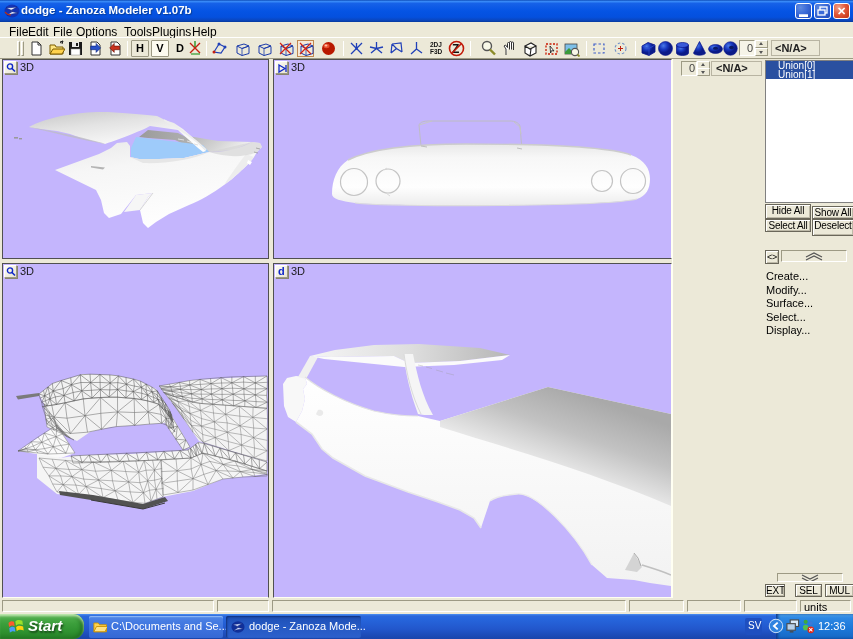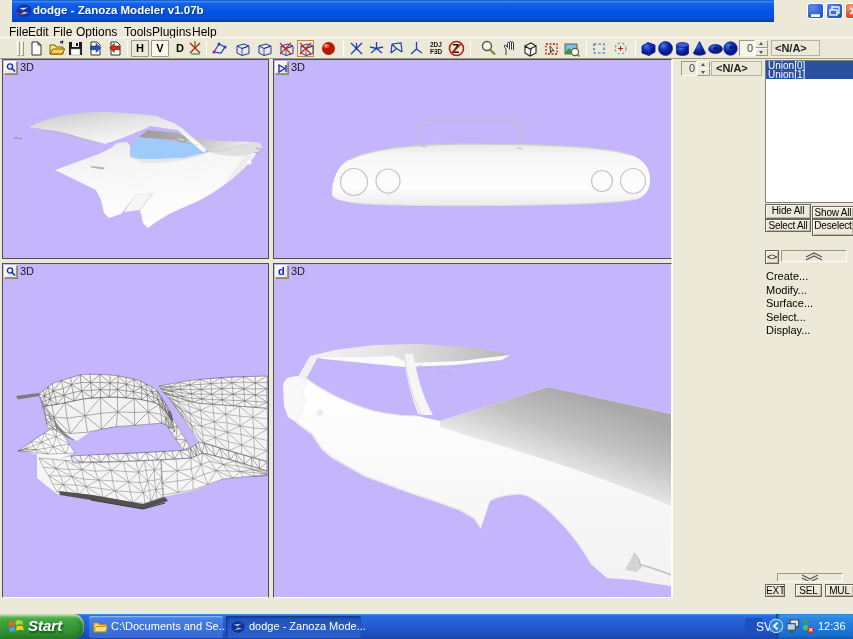--- a/index.html
+++ b/index.html
@@ -1,18 +1,18 @@
 <!DOCTYPE html>
 <html><head><meta charset="utf-8"><style>
 *{margin:0;padding:0;box-sizing:border-box}
 html,body{width:853px;height:639px;overflow:hidden;font-family:"Liberation Sans",sans-serif;background:#ECE9D8}
 #scr{position:relative;width:853px;height:639px}
 .abs{position:absolute}
 
-#title{left:12px;top:0;width:762px;height:22px;background:linear-gradient(180deg,#0A48B4 0%,#3A8CF8 6%,#1661E8 16%,#0554E4 50%,#0450DE 78%,#0A46BE 92%,#063A9E 100%)}
+#title{left:0;top:0;width:853px;height:22px;background:linear-gradient(180deg,#0A48B4 0%,#3A8CF8 6%,#1661E8 16%,#0554E4 50%,#0450DE 78%,#0A46BE 92%,#063A9E 100%)}
 #title .txt{left:21px;top:4px;color:#fff;font-size:11.5px;font-weight:bold;text-shadow:1px 1px 1px #0831709e}
 .tbtn{top:3px;width:17px;height:16px;border-radius:3px;border:1px solid #fff;}
 #btnmin{left:795px;background:radial-gradient(circle at 30% 25%,#5F8BE0 0%,#3A6AD8 45%,#1E48B8 100%)}
 #btnmax{left:814px;background:radial-gradient(circle at 30% 25%,#5F8BE0 0%,#3A6AD8 45%,#1E48B8 100%)}
 #btncls{left:833px;background:radial-gradient(circle at 30% 25%,#F0A08A 0%,#E25A3C 45%,#C23010 100%)}
 .tbtn span{position:absolute;color:#fff;font-size:11px;font-weight:bold;left:0;right:0;text-align:center;top:0px;line-height:15px}
 #btnmin span{top:3px}
 
 #menu{left:0;top:22px;width:853px;height:16px;background:#ECE9D8;border-bottom:1px solid #fff}
 #menu span{position:absolute;top:3px;font-size:12px;color:#000}
@@ -22,21 +22,21 @@
 .tsep{top:3px;width:1px;height:15px;background:#A9A594;border-right:1px solid #fff}
 .tbtn2{top:2px;width:18px;height:17px;border:1px solid #9D9A84;border-radius:1px;background:#ECE9D8;font-size:11px;font-weight:bold;text-align:center;line-height:15px;color:#000}
 
 .vp{background:#c4b5fd}
 .vpbtn{left:1px;top:1px;width:13px;height:13px;background:linear-gradient(135deg,#FDFCF5,#E8E4D3);border:1px solid #9D9A84;border-top-color:#fff;border-left-color:#fff;box-shadow:1px 1px 0 #88846F}
 .vplabel{left:17px;top:1px;font-size:11px;color:#1a1a1a}
 
 #rpanel{left:672px;top:59px;width:181px;height:539px;background:#ECE9D8;border-left:1px solid #FFFFF2}
 .btn{border:1px solid #6a675a;background:#ECE9D8;box-shadow:inset 1px 1px 0 #fff, inset -1px -1px 0 #BDB9A8;font-size:10px;text-align:center;color:#000;white-space:nowrap;overflow:hidden;letter-spacing:-0.2px}
 #ulist{left:92px;top:1px;width:89px;height:143px;background:#fff;border:1px solid #808080;font-size:10px;color:#fff}
-#ulist div{background:#2A50A0;height:9px;line-height:9px;padding-left:2px;white-space:nowrap}
+#ulist div{background:#2A50A0;height:9px;line-height:9px;padding-left:12px;white-space:nowrap}
 .mitem{left:93px;font-size:11px;color:#000}
 
 #status{left:0;top:598px;width:853px;height:16px;background:#ECE9D8}
 .scell{top:2px;height:12px;border:1px solid #9D9A84;border-bottom-color:#fff;border-right-color:#fff}
 
 #task{left:0;top:614px;width:853px;height:25px;background:linear-gradient(180deg,#4A90F4 0%,#2E68D9 8%,#2767DE 15%,#2257CC 60%,#1C4AB5 88%,#1A45AB 100%)}
 .taskbtn{top:2px;height:22px;border-radius:2px;color:#fff;font-size:11px}
 #tray{left:746px;top:0;width:107px;height:25px}
 </style></head><body>
 <div id="scr">
@@ -449,20 +449,30 @@
 <span class="abs mitem" style="top:265.0px">Display...</span>
 <div class="abs" style="left:104px;top:514px;width:66px;height:9px;border:1px solid #9D9A84;border-bottom-color:#fff;border-right-color:#fff;background:#ECE9D8">
 <svg width="64" height="7" viewBox="0 0 64 7" style="display:block">
           <path d="M24,1 L32,5 L40,1 M24,4 L32,8 L40,4" fill="none" stroke="#555" stroke-width="1.2"></path>
         </svg>
       </div>
 <div class="abs btn" style="left:92px;top:525px;width:20px;height:13px;line-height:11px">EXT</div>
 <div class="abs btn" style="left:122px;top:525px;width:27px;height:13px;line-height:11px">SEL</div>
 <div class="abs btn" style="left:152px;top:525px;width:29px;height:13px;line-height:11px">MUL</div>
 </div>
+<div id="status" class="abs">
+<div class="abs scell" style="left:2px;width:212px"></div>
+<div class="abs scell" style="left:217px;width:52px"></div>
+<div class="abs scell" style="left:272px;width:354px"></div>
+<div class="abs scell" style="left:629px;width:55px"></div>
+<div class="abs scell" style="left:687px;width:54px"></div>
+<div class="abs scell" style="left:744px;width:53px"></div>
+<div class="abs scell" style="left:800px;width:51px"></div>
+<span class="abs" style="left:804px;top:3px;font-size:11px;color:#000">units</span>
+</div>
     <div id="task" class="abs">
 <div class="abs" style="left:-2px;top:0px;width:86px;height:25px;border-radius:0 11px 11px 0;background:linear-gradient(180deg,#8CCB7E 0%,#4FAE4C 12%,#3B9E3B 40%,#2F9230 70%,#267F27 100%);box-shadow:inset 0 2px 3px #C8F0B8, inset -3px 0 4px #1E6A1E"></div>
 <svg class="abs" style="left:7px;top:3px" width="19" height="18" viewBox="0 0 19 18">
 <path d="M2,5 C4,3.2 6,3.4 7.6,4.6 L7.6,9 C6,7.8 4,7.6 2,9.2 Z" fill="#FF5A2D" transform="rotate(-8 9 9)"></path>
 <path d="M9,4.4 C11,3 13.5,3.3 16,4.8 L16,9 C13.5,7.5 11,7.3 9,8.8 Z" fill="#9BE02A" transform="rotate(-8 9 9)"></path>
 <path d="M2,10.4 C4,8.8 6,9 7.6,10.2 L7.6,14.6 C6,13.4 4,13.2 2,14.8 Z" fill="#4A9CF8" transform="rotate(-8 9 9)"></path>
 <path d="M9,10 C11,8.6 13.5,8.9 16,10.4 L16,14.6 C13.5,13.1 11,12.9 9,14.4 Z" fill="#FFD20D" transform="rotate(-8 9 9)"></path>
 </svg>
 <span class="abs" style="left:28px;top:3px;color:#fff;font-size:15px;font-weight:bold;font-style:italic;text-shadow:1px 1.5px 2px #184a18">Start</span>
 <div class="abs taskbtn" style="left:89px;width:134px;background:linear-gradient(180deg,#68A0F0 0%,#4A80E4 12%,#3D72DE 55%,#3568D4 100%);box-shadow:inset 0 1px 0 #8AB4F4">
@@ -474,21 +484,21 @@
       </div>
 <div class="abs taskbtn" style="left:226px;width:135px;background:linear-gradient(180deg,#1E4FB4 0%,#2458C2 40%,#2C60CC 100%);box-shadow:inset 1px 1px 2px #10307A">
 <svg style="position:absolute;left:5px;top:4px" width="14" height="14" viewBox="0 0 16 16">
           <ellipse cx="8" cy="8" rx="7.5" ry="6.5" fill="#10309A"></ellipse>
           <path d="M2,5 L13,4 L6,8 L14,10 L3,12 L9,8 Z" fill="#D8E4FF" stroke="#0A1E80" stroke-width="0.6"></path>
         </svg>
 <span style="position:absolute;left:23px;top:4px;white-space:nowrap">dodge - Zanoza Mode...</span>
       </div>
 <div id="tray" class="abs">
 <div style="position:absolute;left:-1px;top:4px;width:17px;height:17px;background:#1E4FC0;border-radius:2px"></div>
-<span style="position:absolute;left:10px;top:6px;color:#fff;font-size:12px">SV</span>
+<span style="position:absolute;left:2px;top:6px;color:#fff;font-size:10px">SV</span>
 <div style="position:absolute;left:30px;top:0;width:77px;height:25px;background:linear-gradient(180deg,#56ABEF 0%,#2D88E4 15%,#1B77D8 60%,#1668C4 100%);box-shadow:inset 2px 0 3px #0E3A8C"></div>
 <svg style="position:absolute;left:22px;top:4px" width="16" height="16" viewBox="0 0 19 19">
           <circle cx="9.5" cy="9.5" r="8" fill="#2F83E0" stroke="#CDE2F8" stroke-width="1.2"></circle>
           <path d="M11.5,5.5 L7,9.5 L11.5,13.5" fill="none" stroke="#fff" stroke-width="2.2"></path>
         </svg>
 <svg style="position:absolute;left:40px;top:5px" width="14" height="14" viewBox="0 0 15 15">
           <rect x="4.5" y="1" width="9" height="7" fill="#D8E8F8" stroke="#4a4a4a" stroke-width="1.2"></rect>
           <rect x="1" y="5" width="9" height="7" fill="#B8D0E8" stroke="#4a4a4a" stroke-width="1.2"></rect>
           <rect x="4" y="13" width="4" height="1.5" fill="#4a4a4a"></rect>
         </svg>

